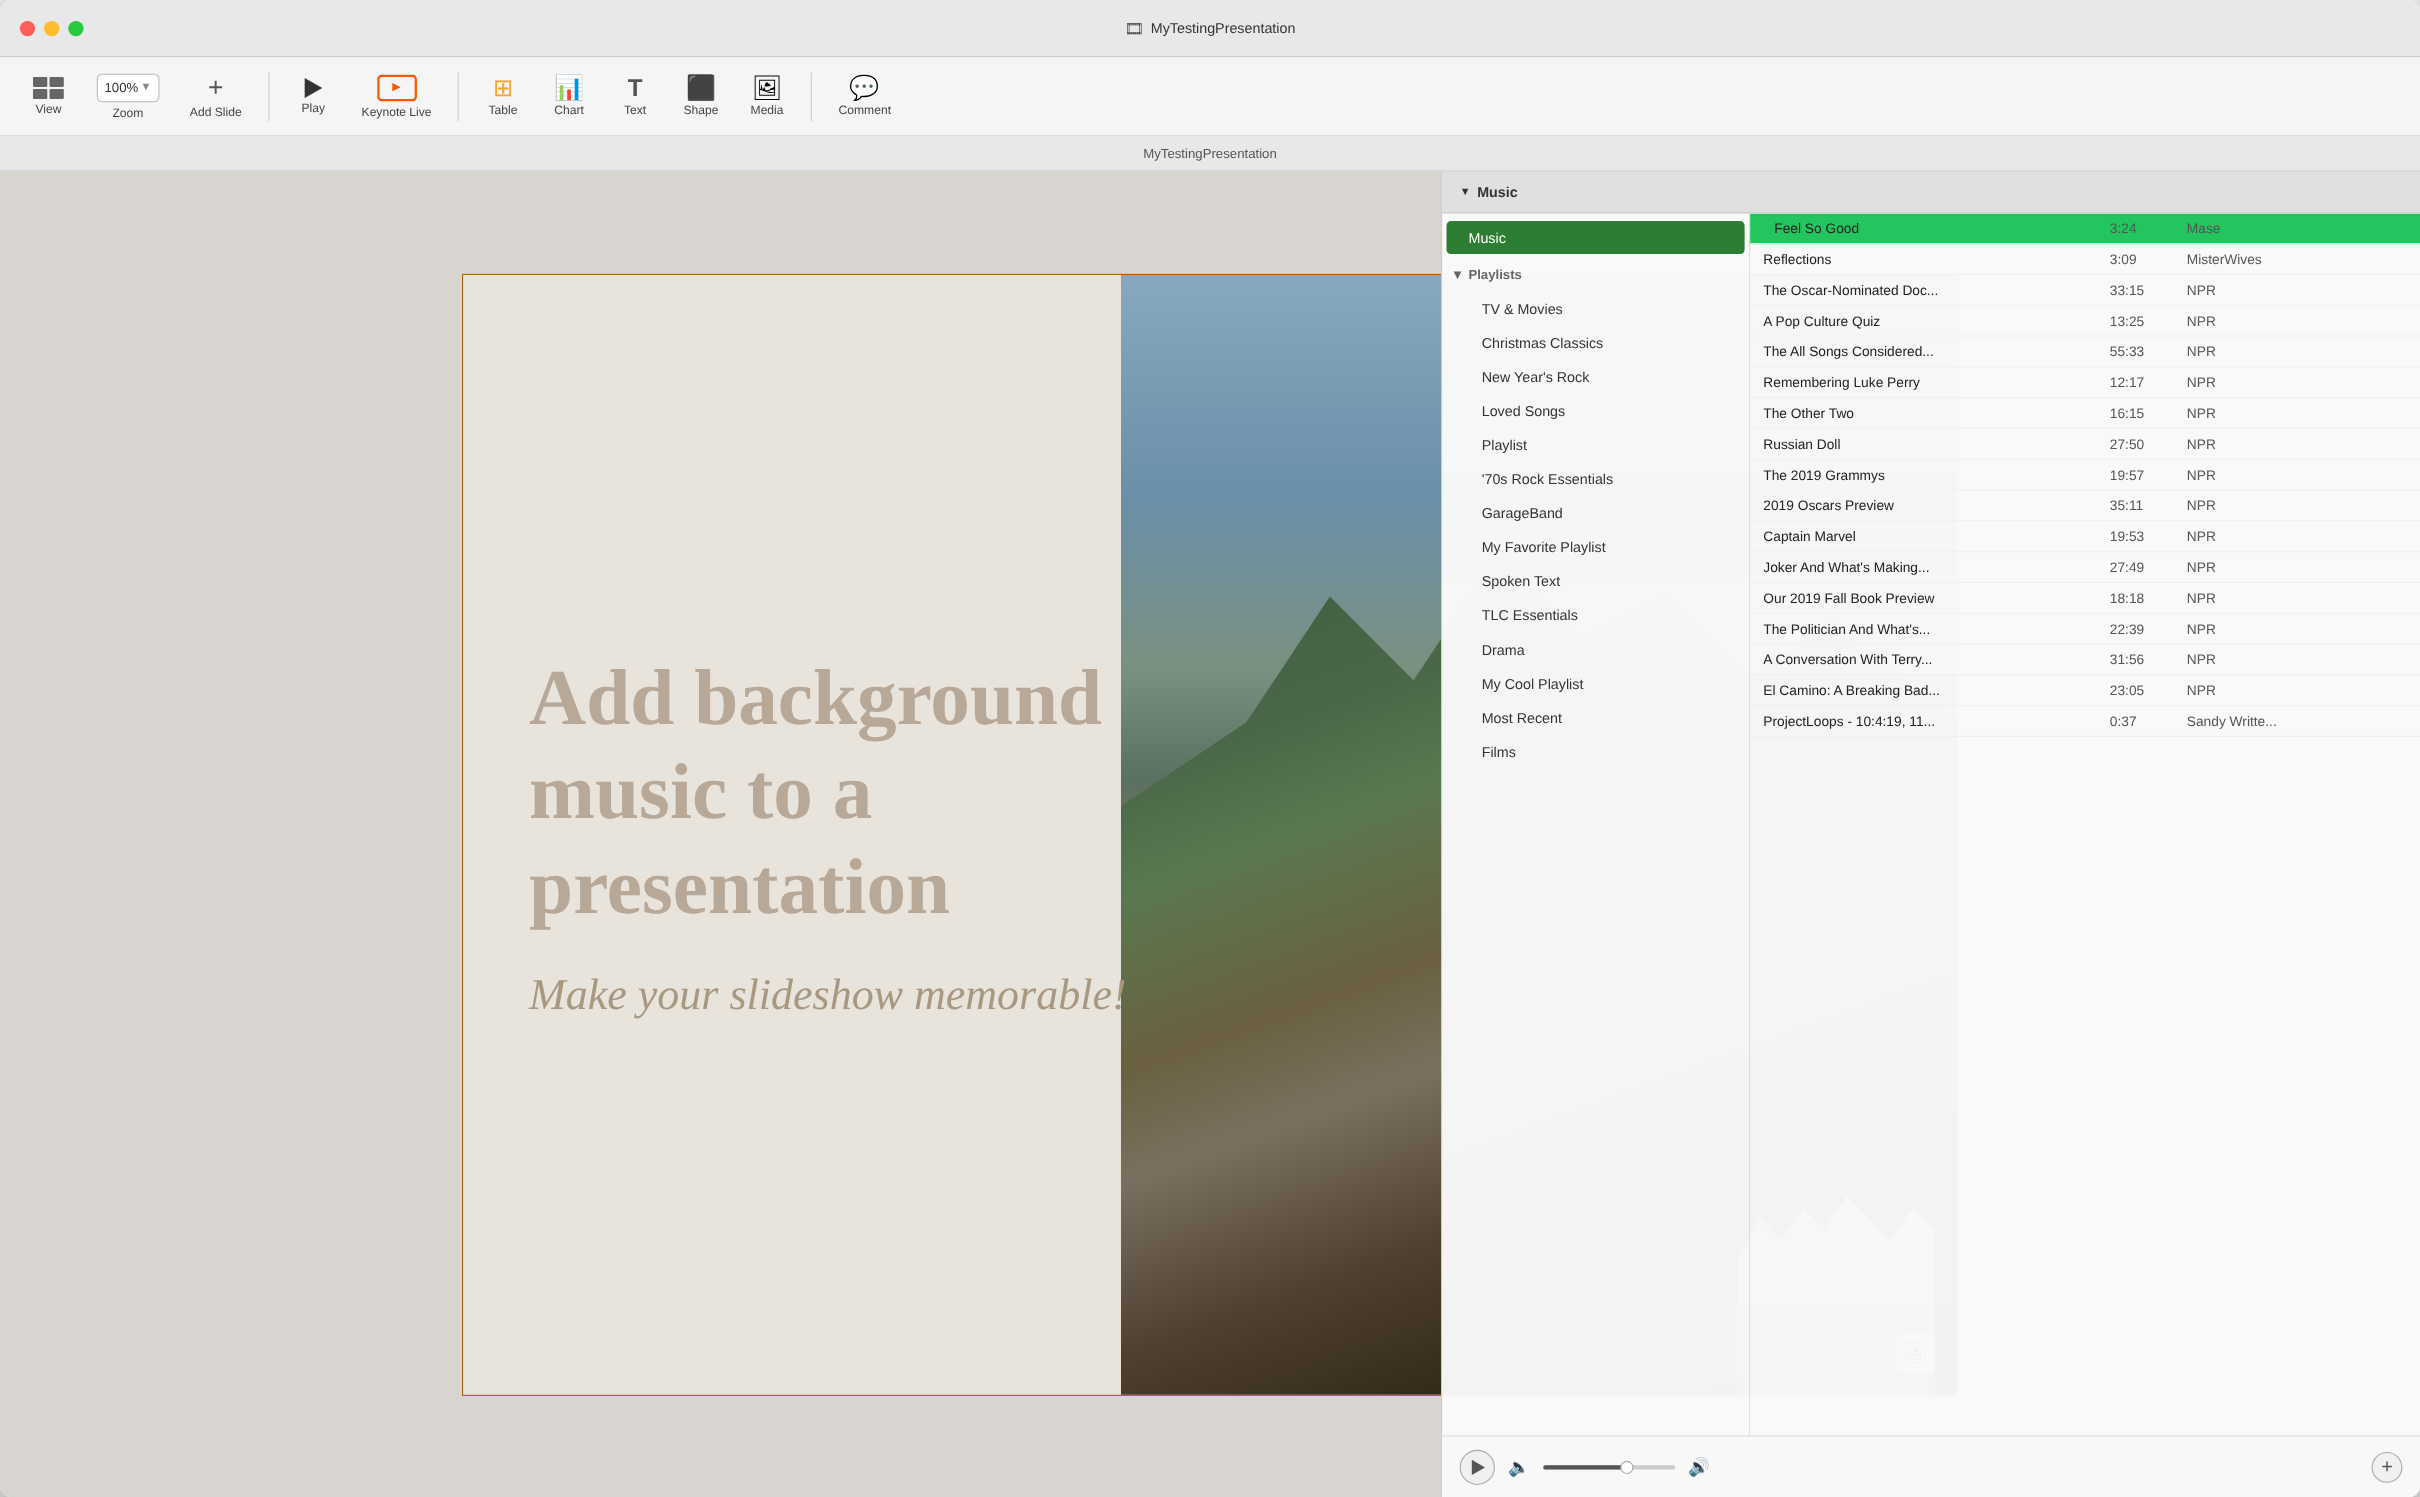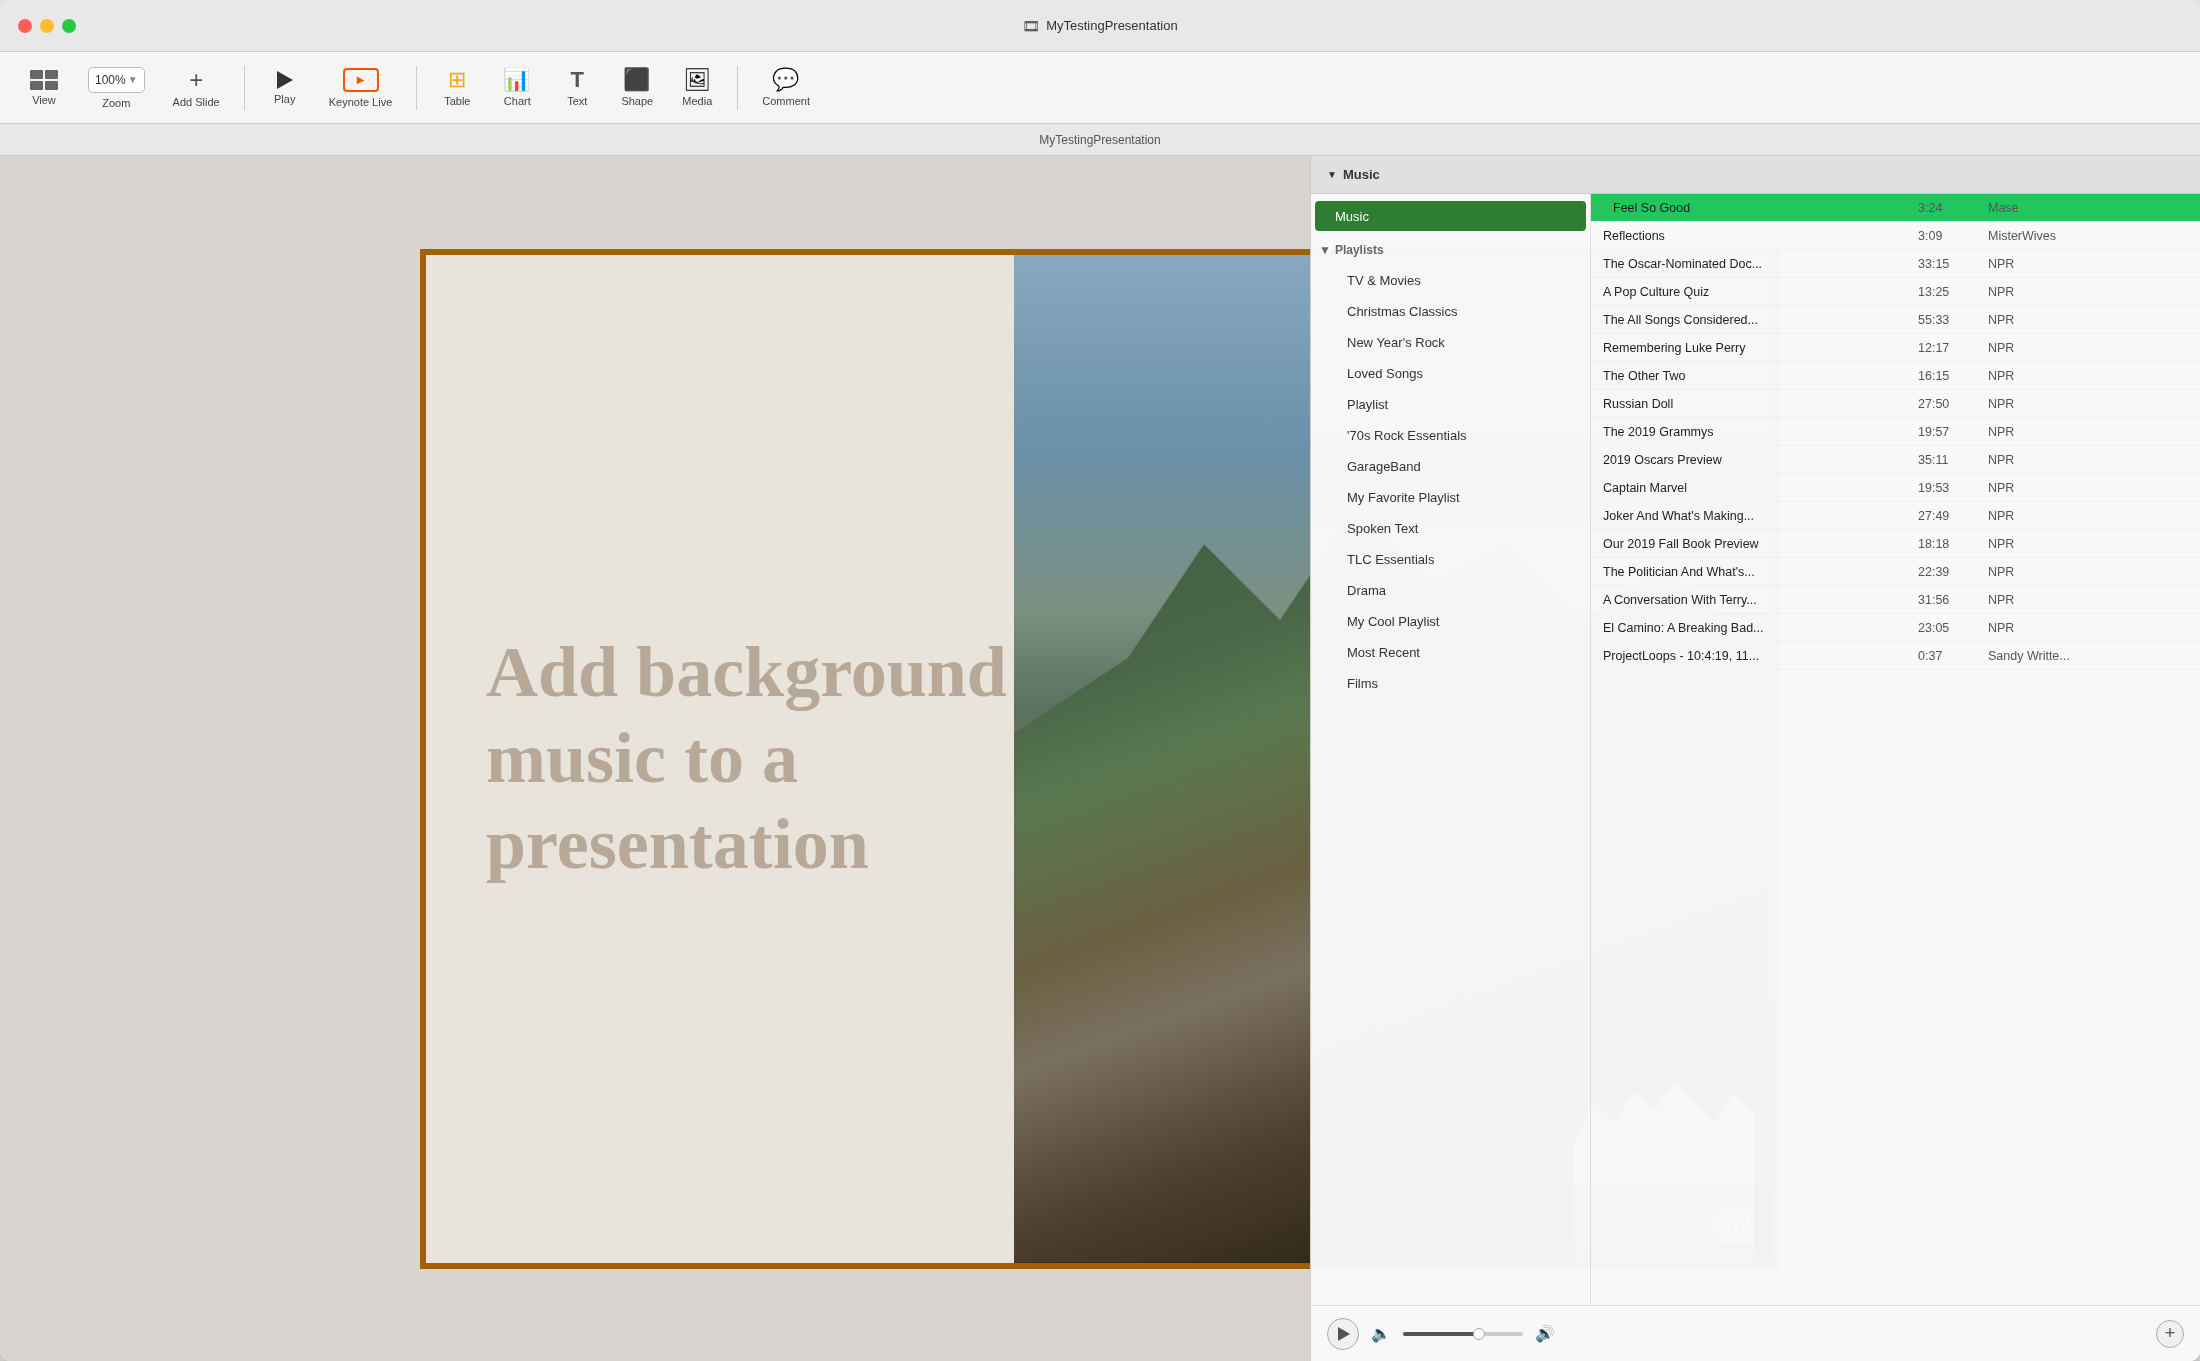--- a/index.html
+++ b/index.html
@@ -181,21 +181,21 @@
     }
     .slide-canvas {
       width: 1360px;
       height: 1020px;
       background: #e8e3db;
       position: relative;
       display: flex;
       align-items: center;
       justify-content: flex-start;
       overflow: hidden;
-      border: 6px solid #a16207;
+      border: 1px solid #a16207;
     }
     .slide-text-area {
       position: absolute;
       left: 60px;
       top: 50%;
       transform: translateY(-50%);
       z-index: 2;
     }
     .slide-main-title {
       font-size: 72px;
@@ -573,20 +573,21 @@
   <div class="tabbar">
     <span class="tab-name">MyTestingPresentation</span>
   </div>
 
   <div class="main-content">
 
     <div class="slide-editor">
       <div class="slide-canvas">
         <div class="slide-text-area">
           <div class="slide-main-title">Add background music to a presentation</div>
+          <div class="slide-subtitle">Make your slideshow memorable!</div>
         </div>
         <div class="slide-image">
           <div class="slide-image-inner">
             <div class="mountain-overlay"></div>
             <div class="village-overlay"></div>
           </div>
           <div class="image-icon-overlay">🖼</div>
         </div>
       </div>
 

